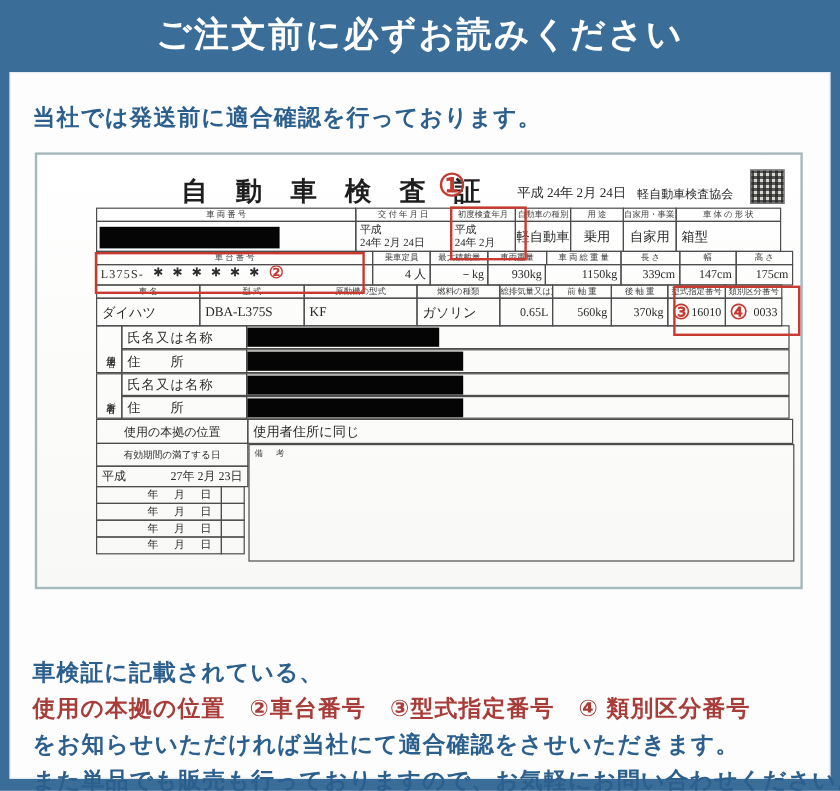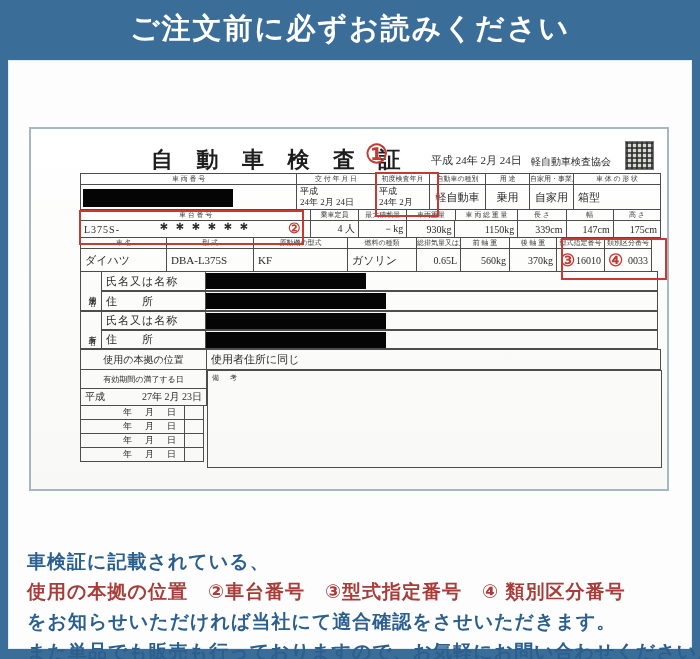--- a/index.html
+++ b/index.html
@@ -46,30 +46,30 @@
   }
   
   .tbl{position:absolute;left:50px;top:45px;width:580px;font-size:11px;}
   .trow{display:flex;}
   .cell{
     border:1px solid #4d4d4d;box-sizing:border-box;margin-left:-1px;margin-top:-1px;
     overflow:hidden;white-space:nowrap;position:relative;background:transparent;
   }
   .hd{font-size:7px;text-align:center;color:#3a3a3a;line-height:11px;height:12px;}
   .vla{height:26px;} .vlb{height:18px;} .vlc{height:24px;}
-  .a1{width:217px}.a2{width:80px}.a3{width:55px}.a4{width:57px}.a5{width:45px}.a6{width:45px}.a7{width:88px}
+  .a1{width:217px}.a2{width:80px}.a3{width:55px}.a4{width:47px}.a5{width:45px}.a6{width:45px}.a7{width:88px}
   .b1{width:235px}.b2{width:50px}.b3{width:50px}.b4{width:50px}.b5{width:65px}.b6{width:50px}.b7{width:49px}.b8{width:49px}
   .c1{width:87px}.c2{width:88px}.c3{width:95px}.c4{width:70px}.c5{width:45px}.c6{width:50px}.c7{width:48px}.c8{width:49px}.c9{width:48px}
   .twoline{font-size:9px;line-height:11px;padding:1px 0 0 3px;}
   .cen{display:flex;align-items:center;justify-content:center;}
   .lft{display:flex;align-items:center;padding-left:4px;}
   .num{display:flex;align-items:center;justify-content:flex-end;padding-right:3px;font-size:10px;}
   .bar{background:#050505;}
   .bar-plate{width:150px;height:18px;margin:4px 0 0 2px;}
-  .chassis{display:flex;align-items:center;padding-left:3px;gap:32px;}
+  .chassis{display:flex;align-items:center;padding-left:3px;}
   .chassis .pfx{font-size:10px;letter-spacing:1px;}
   .chassis .mask{font-size:16px;font-weight:bold;letter-spacing:0px;margin:0 4px;}
   .marker{color:#c23b33;font-weight:bold;font-size:14px;line-height:1;}
   .split{display:flex;align-items:center;justify-content:space-between;padding:0 3px;font-size:10px;}
   .split .marker{font-size:17px;}
   
   .rb{position:absolute;border:2px solid #c83a30;pointer-events:none;z-index:6;}
   .rb-shodo{left:294px;top:-2px;width:60px;height:41px;}
   .rb-chassis{left:-2px;top:36px;width:221px;height:31px;}
   .rb-type{left:480px;top:64px;width:102px;height:38px;}
@@ -105,20 +105,21 @@
 </style>
 </head>
 <body>
 
 <div class="banner">
   <span>ご注文前に必ずお読みください</span>
 </div>
 
 <div class="panel">
 
+  <div class="intro">当社では発送前に適合確認を行っております。</div>
 
   <div class="cert">
     <div class="cert-title">自 動 車 検 査 証</div>
     <div class="marker-big">①</div>
     <div class="cert-issued">平成 24年  2月  24日</div>
     <div class="cert-auth">軽自動車検査協会</div>
     <div class="stamp"></div>
 
     <div class="tbl">
 

